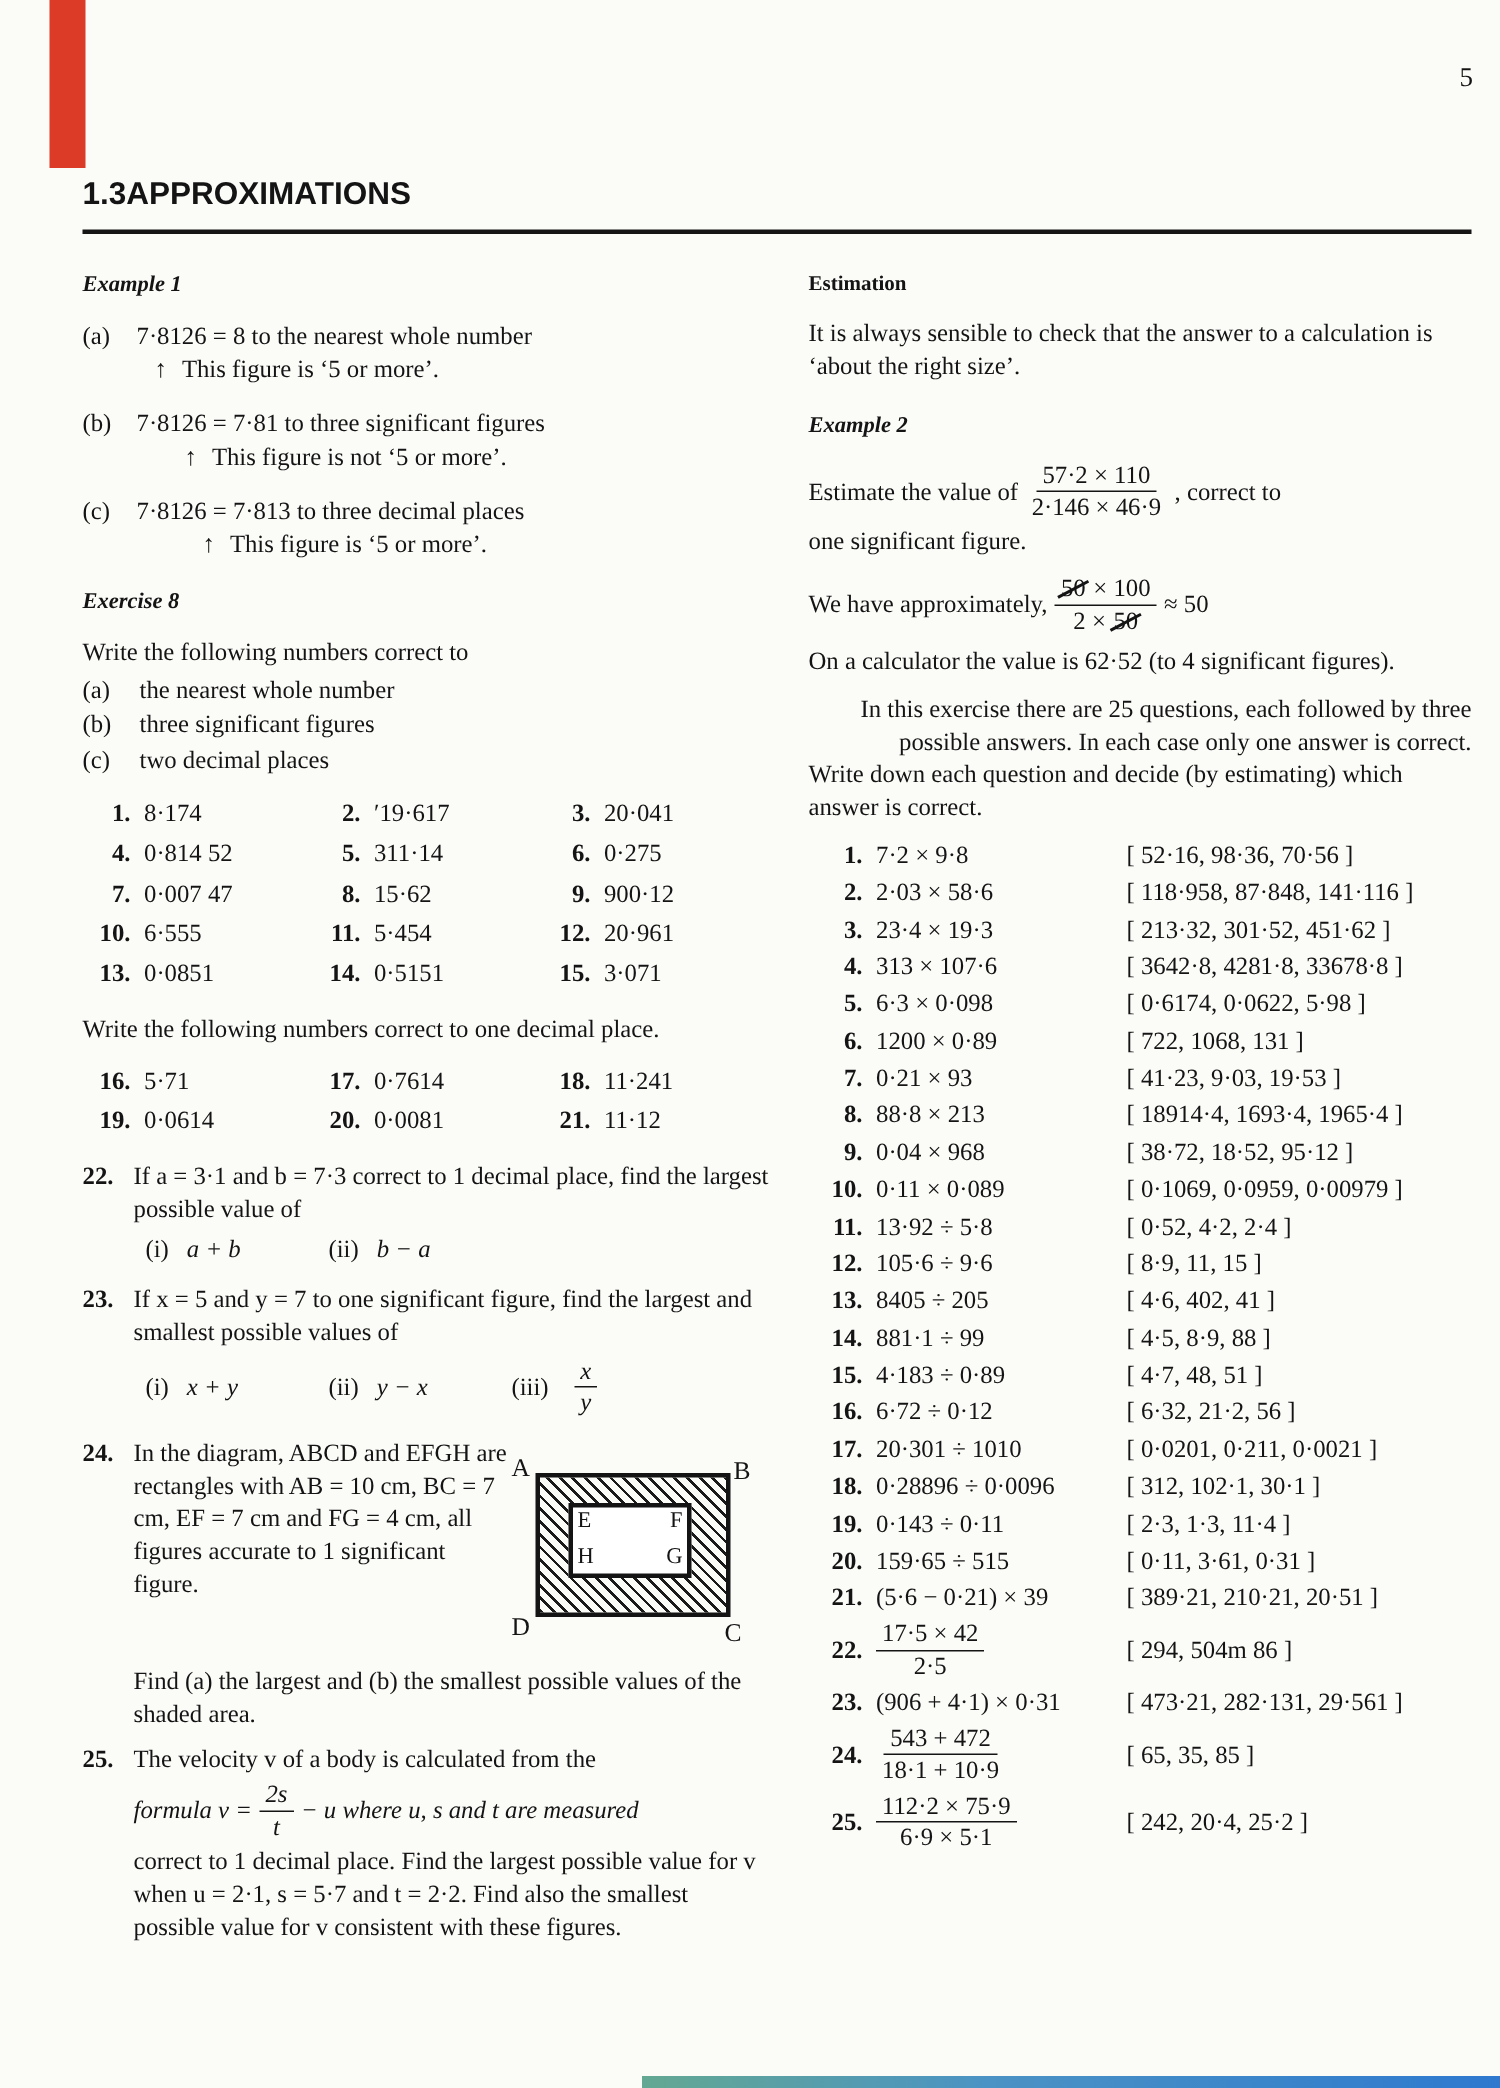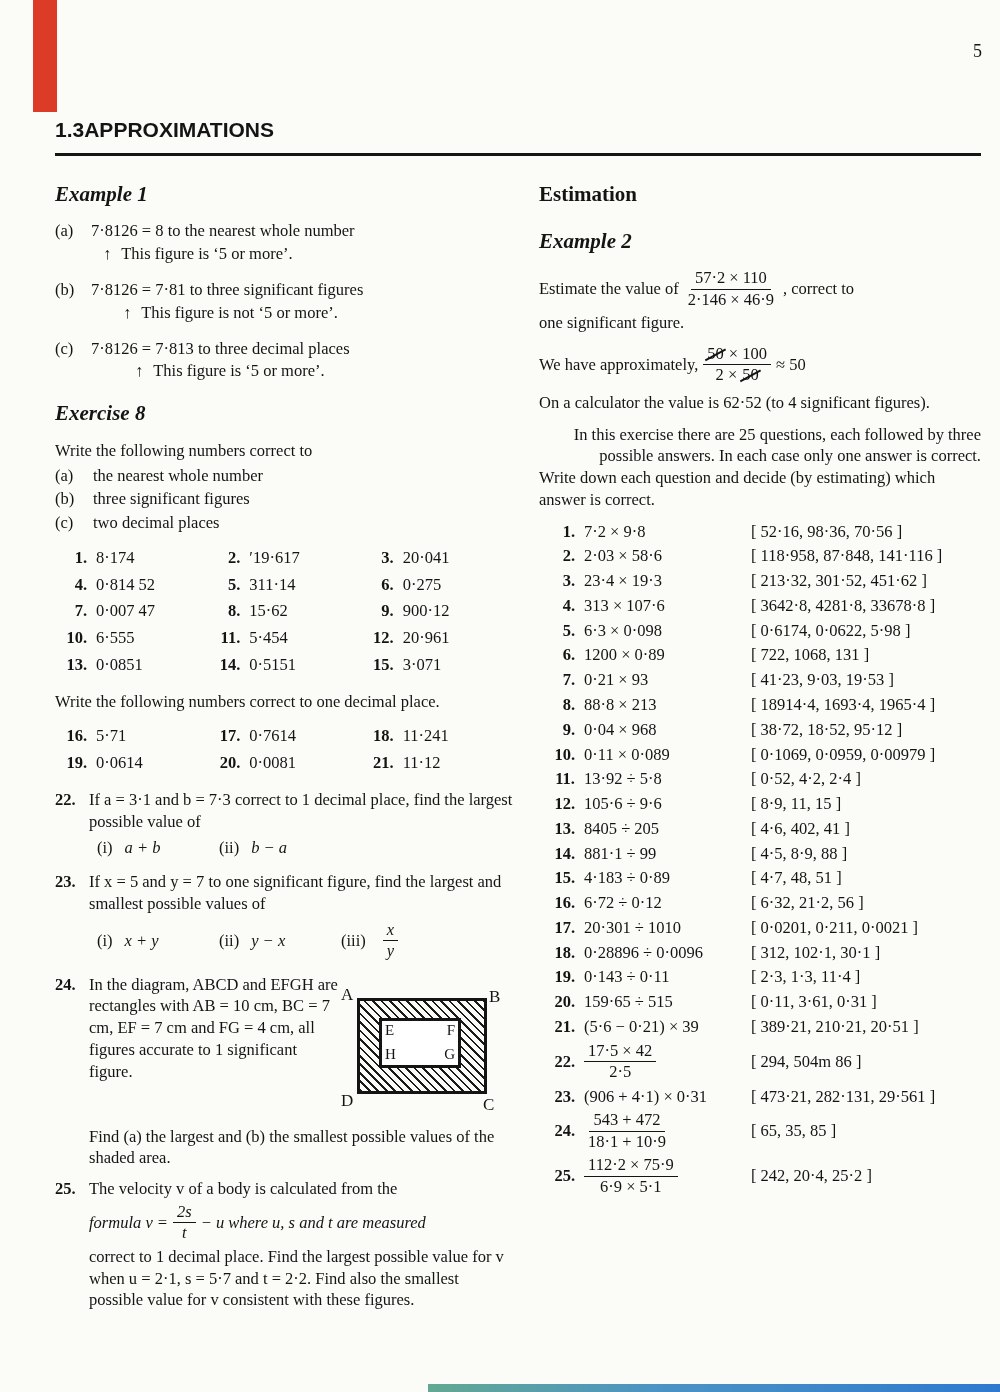--- a/index.html
+++ b/index.html
@@ -8,22 +8,22 @@
   .red-tab{position:absolute;left:33px;top:0;width:24px;height:112px;background:#dc3b28;}
   .bottom-bar{position:absolute;left:428px;right:0;bottom:0;height:8px;
         background:linear-gradient(90deg,#63a892 0%,#4b93c4 40%,#2e79cf 100%);}
   .page-num{position:absolute;top:40px;right:18px;font-size:18px;}
   .content{position:absolute;left:55px;top:116px;width:926px;}
   .sec-header{font-family:"Liberation Sans",sans-serif;font-weight:bold;font-size:21px;display:flex;align-items:baseline;}
   .header-rule{border:none;border-top:3px solid #151515;margin:9px 0 0 0;width:100%;}
   .columns{display:flex;gap:24px;margin-top:25px;}
   .col-left{width:460px;flex:none;}
   .col-right{width:442px;flex:none;}
-  .h-ex{font-size:21px;font-weight:bold;font-style:italic;margin:0 0 12px 0;}
-  .h-est{font-size:21px;font-weight:bold;margin:0 0 12px 0;}
+  .h-ex{font-size:15px;font-weight:bold;font-style:italic;margin:0 0 12px 0;}
+  .h-est{font-size:14px;font-weight:bold;margin:0 0 12px 0;}
   p{margin:0 0 10px 0;}
   .mi{font-style:italic;}
   
   .ex1-item{display:flex;margin-bottom:14px;}
   .ex1-label{width:36px;flex:none;}
   .ex1-note{margin-top:1px;}
   .ind-a{margin-left:12px;} .ind-b{margin-left:32px;} .ind-c{margin-left:44px;}
   .arrow{display:inline-block;margin-right:10px;}
   
   .crit-row{display:flex;margin-bottom:2px;}
@@ -325,20 +325,21 @@
             </div>
             <div>correct to 1 decimal place. Find the largest possible value for v when u = 2·1, s = 5·7 and t = 2·2. Find also the smallest possible value for v consistent with these figures.</div>
           </div>
         </div>
 
       </div>
 
       <div class="col-right">
 
         <div class="h-est">Estimation</div>
+        <p>It is always sensible to check that the answer to a calculation is ‘about the right size’.</p>
 
         <div class="h-ex" style="margin-top:20px;">Example 2</div>
 
         <div class="lead-line">
           <span>Estimate the value of</span>
           <span class="frac">
             <span class="fnum">57·2 × 110</span>
             <span class="fden">2·146 × 46·9</span>
           </span>
           <span>, correct to</span>

